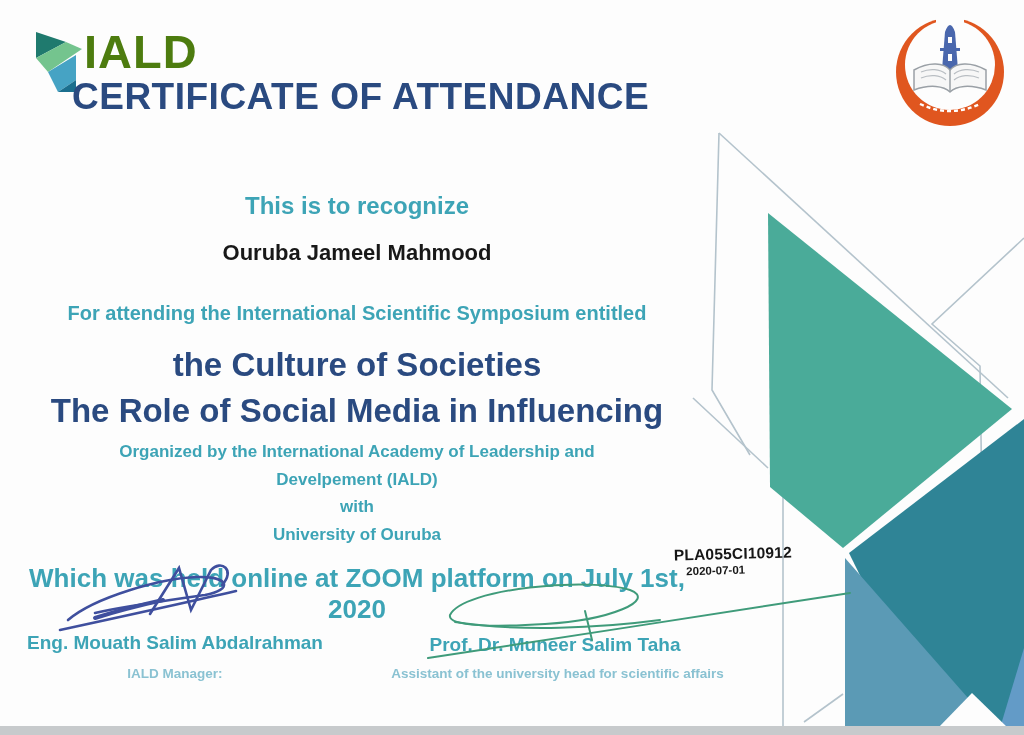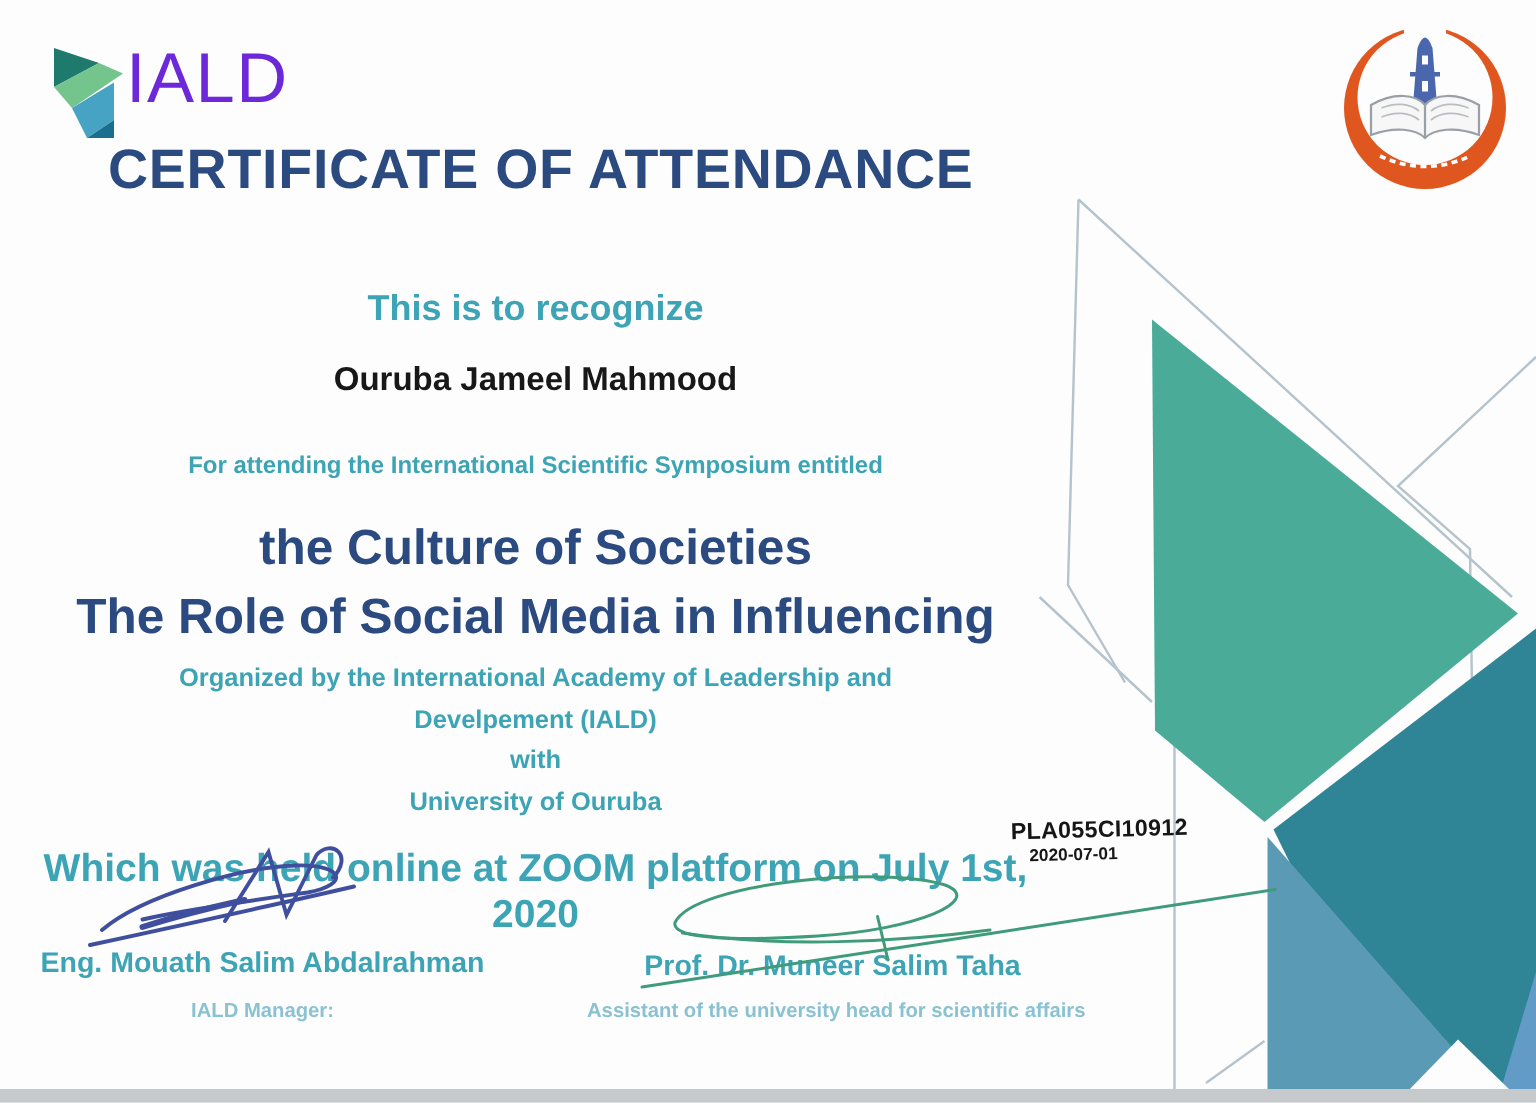--- a/index.html
+++ b/index.html
@@ -6,25 +6,25 @@
   .stage{
     position:relative;width:1024px;height:735px;margin:0 auto;
     background:#fdfdfd;overflow:hidden;
     font-family:"Liberation Sans", sans-serif;
   }
   .abs{position:absolute;}
   .txt{position:absolute;left:0;width:714px;text-align:center;font-weight:bold;margin-top:32px;}
   .navy{color:#2a4a80;}
   .teal{color:#3da4b6;}
   .teal-light{color:#8ac2d2;}
-  .wordmark{left:84px;top:24px;font-size:47px;font-weight:normal;color:#6d28d9;letter-spacing:1px;}
-  .heading{left:72px;top:92px;font-size:37px;font-weight:bold;letter-spacing:0.5px;white-space:nowrap;}
+  .wordmark{left:84px;top:24px;font-size:47px;font-weight:bold;color:#4d7c0f;letter-spacing:1px;}
+  .heading{left:72px;top:76px;font-size:37px;font-weight:bold;letter-spacing:0.5px;white-space:nowrap;}
   .recognize{top:160px;font-size:24px;}
   .recipient{top:208px;font-size:22px;color:#181818;}
-  .attending{top:270px;font-size:16px;text-align:center;}
+  .attending{top:270px;font-size:20px;text-align:center;}
   .sym-title{top:310px;font-size:33px;line-height:1.4;}
   .org-block{top:406px;font-size:17px;line-height:1.62;}
   .event-line{top:531px;font-size:26px;}
   .code-block{left:674px;top:545px;color:#161616;transform:rotate(-1.5deg);}
   .code-id{font-size:15.5px;font-weight:800;letter-spacing:0.2px;}
   .code-date{font-size:11.5px;font-weight:bold;padding-left:12px;margin-top:1px;}
   .sig-name{position:absolute;font-size:19px;font-weight:bold;text-align:center;white-space:nowrap;}
   .sig-title{position:absolute;font-size:13.5px;font-weight:bold;text-align:center;white-space:nowrap;}
   .decor,.sigs{position:absolute;left:0;top:0;pointer-events:none;}
   .content{position:relative;z-index:2;}

